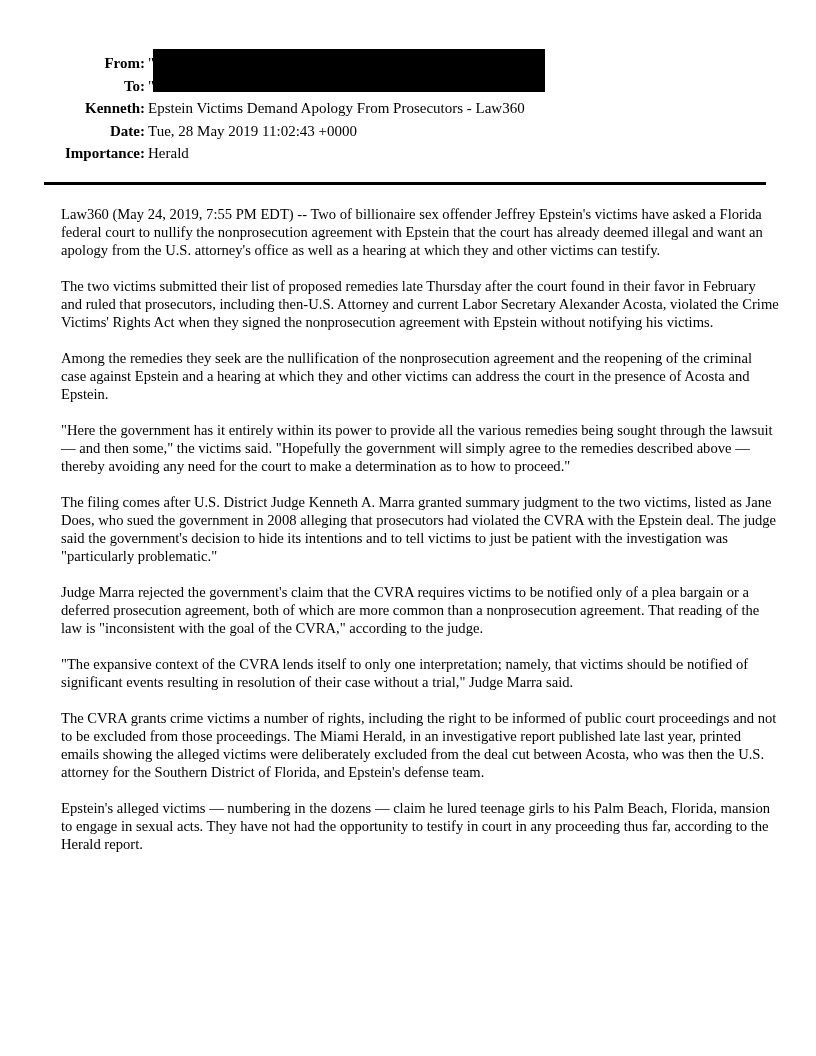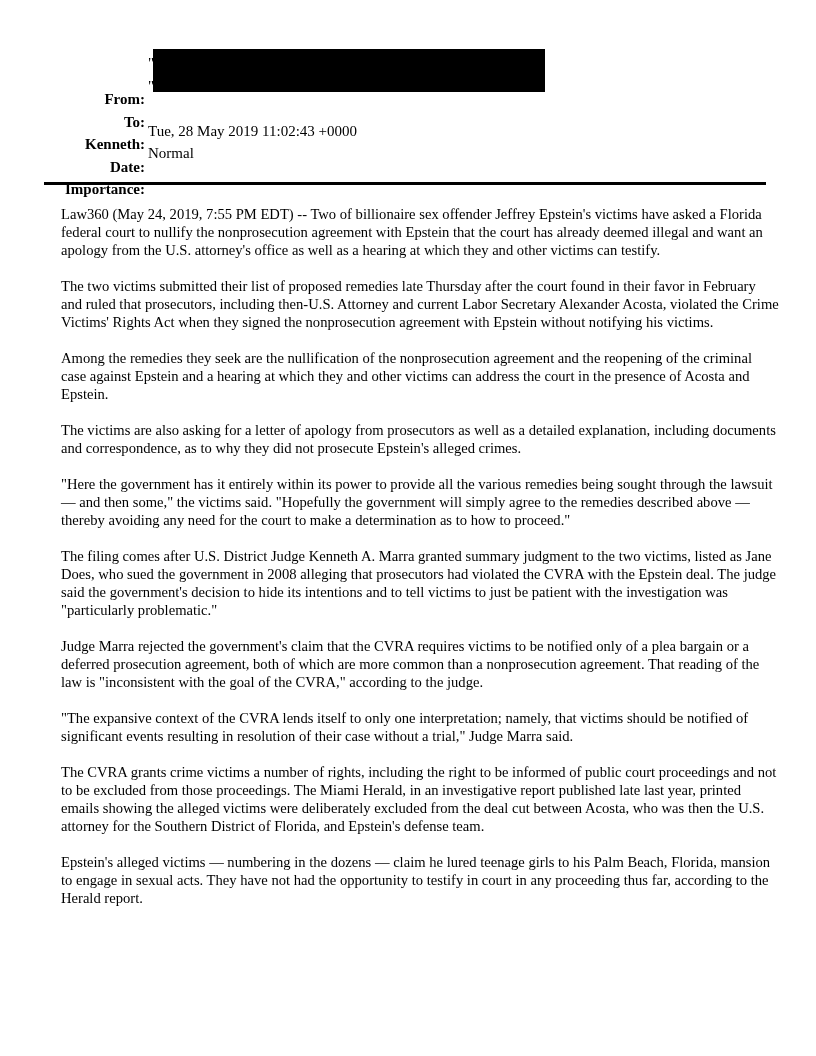--- a/index.html
+++ b/index.html
@@ -25,21 +25,20 @@
     position: relative;
     height: 22.5px;
     font-size: 15px;
     line-height: 22.5px;
     white-space: nowrap;
   }
   .hlabel {
     position: absolute;
     right: 671px; 
     font-weight: bold;
-    margin-top: 36px;
   }
   .hvalue {
     position: absolute;
     left: 148px;
   }
   .redaction {
     position: absolute;
     left: 153px;
     top: 49px;
     width: 392px;
@@ -73,39 +72,39 @@
   <div class="hrow">
     <span class="hlabel">From:</span>
     <span class="hvalue">"</span>
   </div>
   <div class="hrow">
     <span class="hlabel">To:</span>
     <span class="hvalue">"</span>
   </div>
   <div class="hrow">
     <span class="hlabel">Kenneth:</span>
+    <span class="hvalue">Epstein Victims Demand Apology From Prosecutors - Law360</span>
   </div>
   <div class="hrow">
     <span class="hlabel">Date:</span>
     <span class="hvalue">Tue, 28 May 2019 11:02:43 +0000</span>
   </div>
   <div class="hrow">
     <span class="hlabel">Importance:</span>
-    <span class="hvalue">Normal</span>
+    <span class="hvalue">Herald</span>
   </div>
 </div>
 
 <div class="redaction"></div>
 
 <div class="rule"></div>
 
 <div class="body-text">
   <p>Law360 (May 24, 2019, 7:55 PM EDT) -- Two of billionaire sex offender Jeffrey Epstein's victims have asked a Florida federal court to nullify the nonprosecution agreement with Epstein that the court has already deemed illegal and want an apology from the U.S. attorney's office as well as a hearing at which they and other victims can testify.</p>
   <p>The two victims submitted their list of proposed remedies late Thursday after the court found in their favor in February and ruled that prosecutors, including then-U.S. Attorney and current Labor Secretary Alexander Acosta, violated the Crime Victims' Rights Act when they signed the nonprosecution agreement with Epstein without notifying his victims.</p>
   <p>Among the remedies they seek are the nullification of the nonprosecution agreement and the reopening of the criminal case against Epstein and a hearing at which they and other victims can address the court in the presence of Acosta and Epstein.</p>
-  <p>The victims are also asking for a letter of apology from prosecutors as well as a detailed explanation, including documents and correspondence, as to why they did not prosecute Epstein's alleged crimes.</p>
   <p>"Here the government has it entirely within its power to provide all the various remedies being sought through the lawsuit — and then some," the victims said. "Hopefully the government will simply agree to the remedies described above — thereby avoiding any need for the court to make a determination as to how to proceed."</p>
   <p>The filing comes after U.S. District Judge Kenneth A. Marra granted summary judgment to the two victims, listed as Jane Does, who sued the government in 2008 alleging that prosecutors had violated the CVRA with the Epstein deal. The judge said the government's decision to hide its intentions and to tell victims to just be patient with the investigation was "particularly problematic."</p>
   <p>Judge Marra rejected the government's claim that the CVRA requires victims to be notified only of a plea bargain or a deferred prosecution agreement, both of which are more common than a nonprosecution agreement. That reading of the law is "inconsistent with the goal of the CVRA," according to the judge.</p>
   <p>"The expansive context of the CVRA lends itself to only one interpretation; namely, that victims should be notified of significant events resulting in resolution of their case without a trial," Judge Marra said.</p>
   <p>The CVRA grants crime victims a number of rights, including the right to be informed of public court proceedings and not to be excluded from those proceedings. The Miami Herald, in an investigative report published late last year, printed emails showing the alleged victims were deliberately excluded from the deal cut between Acosta, who was then the U.S. attorney for the Southern District of Florida, and Epstein's defense team.</p>
   <p>Epstein's alleged victims — numbering in the dozens — claim he lured teenage girls to his Palm Beach, Florida, mansion to engage in sexual acts. They have not had the opportunity to testify in court in any proceeding thus far, according to the Herald report.</p>
 </div>
 
 </body></html>

